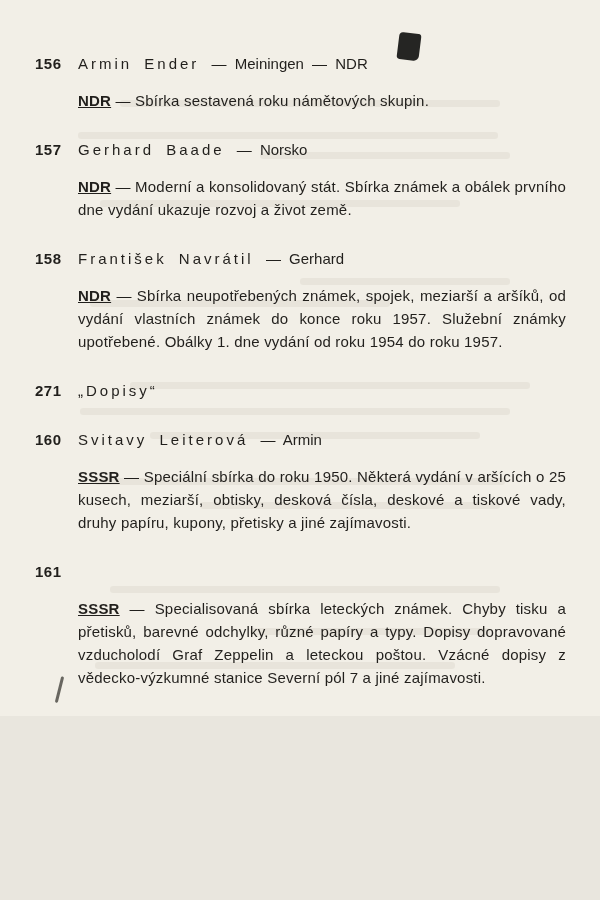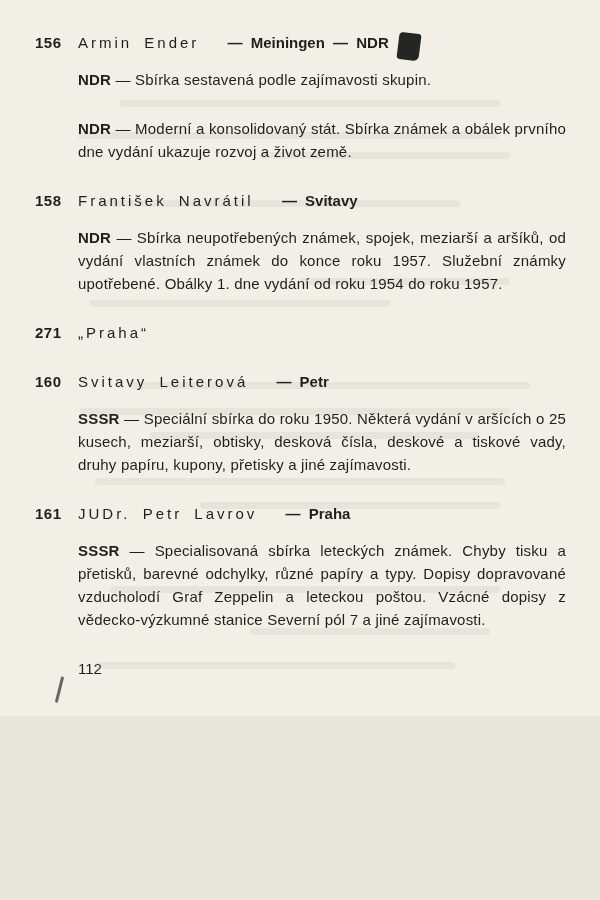--- a/index.html
+++ b/index.html
@@ -13,21 +13,21 @@
     font-family: "Liberation Sans", "DejaVu Sans", sans-serif;
   }
   .page {
     position: relative;
     width: 600px;
     height: 716px;
     background: #f2efe7;
     color: #211f1c;
     overflow: hidden;
     box-sizing: border-box;
-    padding: 31px 34px 0 35px;
+    padding: 52px 34px 0 35px;
   }
   
   .ghost {
     position: absolute;
     background: #b8b2a0;
     opacity: 0.16;
     height: 7px;
     border-radius: 3px;
     filter: blur(0.7px);
     pointer-events: none;
@@ -69,33 +69,33 @@
     flex: 0 0 43px;
     font-weight: bold;
     letter-spacing: 0.5px;
   }
   .name {
     letter-spacing: 3px;
     word-spacing: 5px;
     margin-top: 24px;
   }
   .suffix {
-    margin-left: 24px;
+    margin-left: 8px;
     word-spacing: 4px;
-    font-weight: bold;
   }
   .entry-body {
     margin: 0 0 0 43px;
     font-size: 15px;
     line-height: 23px;
     text-align: justify;
     letter-spacing: 0.2px;
   }
   .entry-body b {
     font-weight: bold;
+    text-decoration: underline;
   }
   .page-number {
     margin: 12px 0 0 43px;
     font-size: 15px;
     line-height: 23px;
   }
 </style>
 </head>
 <body>
 
@@ -121,65 +121,68 @@
   <div class="ghost" style="left:140px; top:716px; width:320px;"></div>
 
   <div class="entry">
     <div class="entry-head">
       <span class="num">156</span>
       <span class="head-text">
         <span class="name">Armin Ender</span>
         <span class="suffix">—  Meiningen  —  NDR</span>
       </span>
     </div>
-    <p class="entry-body"><b>NDR</b> <span>— Sbírka sestavená podle zajímavosti skupin.</span></p>
+    <p class="entry-body"><b>NDR</b> <span>— Sbírka sestavená roku námětových skupin.</span></p>
   </div>
 
   <div class="entry">
+    <div class="entry-head">
+      <span class="num">157</span>
+      <span class="head-text">
+        <span class="name">Gerhard Baade</span>
+        <span class="suffix">—  Norsko</span>
+      </span>
+    </div>
     <p class="entry-body"><b>NDR</b> <span>— Moderní a konsolidovaný stát. Sbírka známek a obálek prvního dne vydání ukazuje rozvoj a život země.</span></p>
   </div>
 
   <div class="entry">
     <div class="entry-head">
       <span class="num">158</span>
       <span class="head-text">
         <span class="name">František Navrátil</span>
-        <span class="suffix">—  Svitavy</span>
+        <span class="suffix">—  Gerhard</span>
       </span>
     </div>
     <p class="entry-body"><b>NDR</b> <span>— Sbírka neupotřebených známek, spojek, meziarší a aršíků, od vydání vlastních známek do konce roku 1957. Služební známky upotřebené. Obálky 1. dne vydání od roku 1954 do roku 1957.</span></p>
   </div>
 
   <div class="entry">
     <div class="entry-head">
       <span class="num">271</span>
       <span class="head-text">
-        <span class="name">„Praha“</span>
+        <span class="name">„Dopisy“</span>
         <span class="suffix"></span>
       </span>
     </div>
   </div>
 
   <div class="entry">
     <div class="entry-head">
       <span class="num">160</span>
       <span class="head-text">
         <span class="name">Svitavy Leiterová</span>
-        <span class="suffix">—  Petr</span>
+        <span class="suffix">—  Armin</span>
       </span>
     </div>
     <p class="entry-body"><b>SSSR</b> <span>— Speciální sbírka do roku 1950. Některá vydání v aršících o 25 kusech, meziarší, obtisky, desková čísla, deskové a tiskové vady, druhy papíru, kupony, přetisky a jiné zajímavosti.</span></p>
   </div>
 
   <div class="entry">
     <div class="entry-head">
       <span class="num">161</span>
-      <span class="head-text">
-        <span class="name">JUDr. Petr Lavrov</span>
-        <span class="suffix">—  Praha</span>
-      </span>
     </div>
     <p class="entry-body"><b>SSSR</b> <span>— Specialisovaná sbírka leteckých známek. Chyby tisku a přetisků, barevné odchylky, různé papíry a typy. Dopisy dopravované vzducholodí Graf Zeppelin a leteckou poštou. Vzácné dopisy z vědecko-výzkumné stanice Severní pól 7 a jiné zajímavosti.</span></p>
   </div>
 
   <div class="page-number">112</div>
 
 </div>
 
 </body></html>

